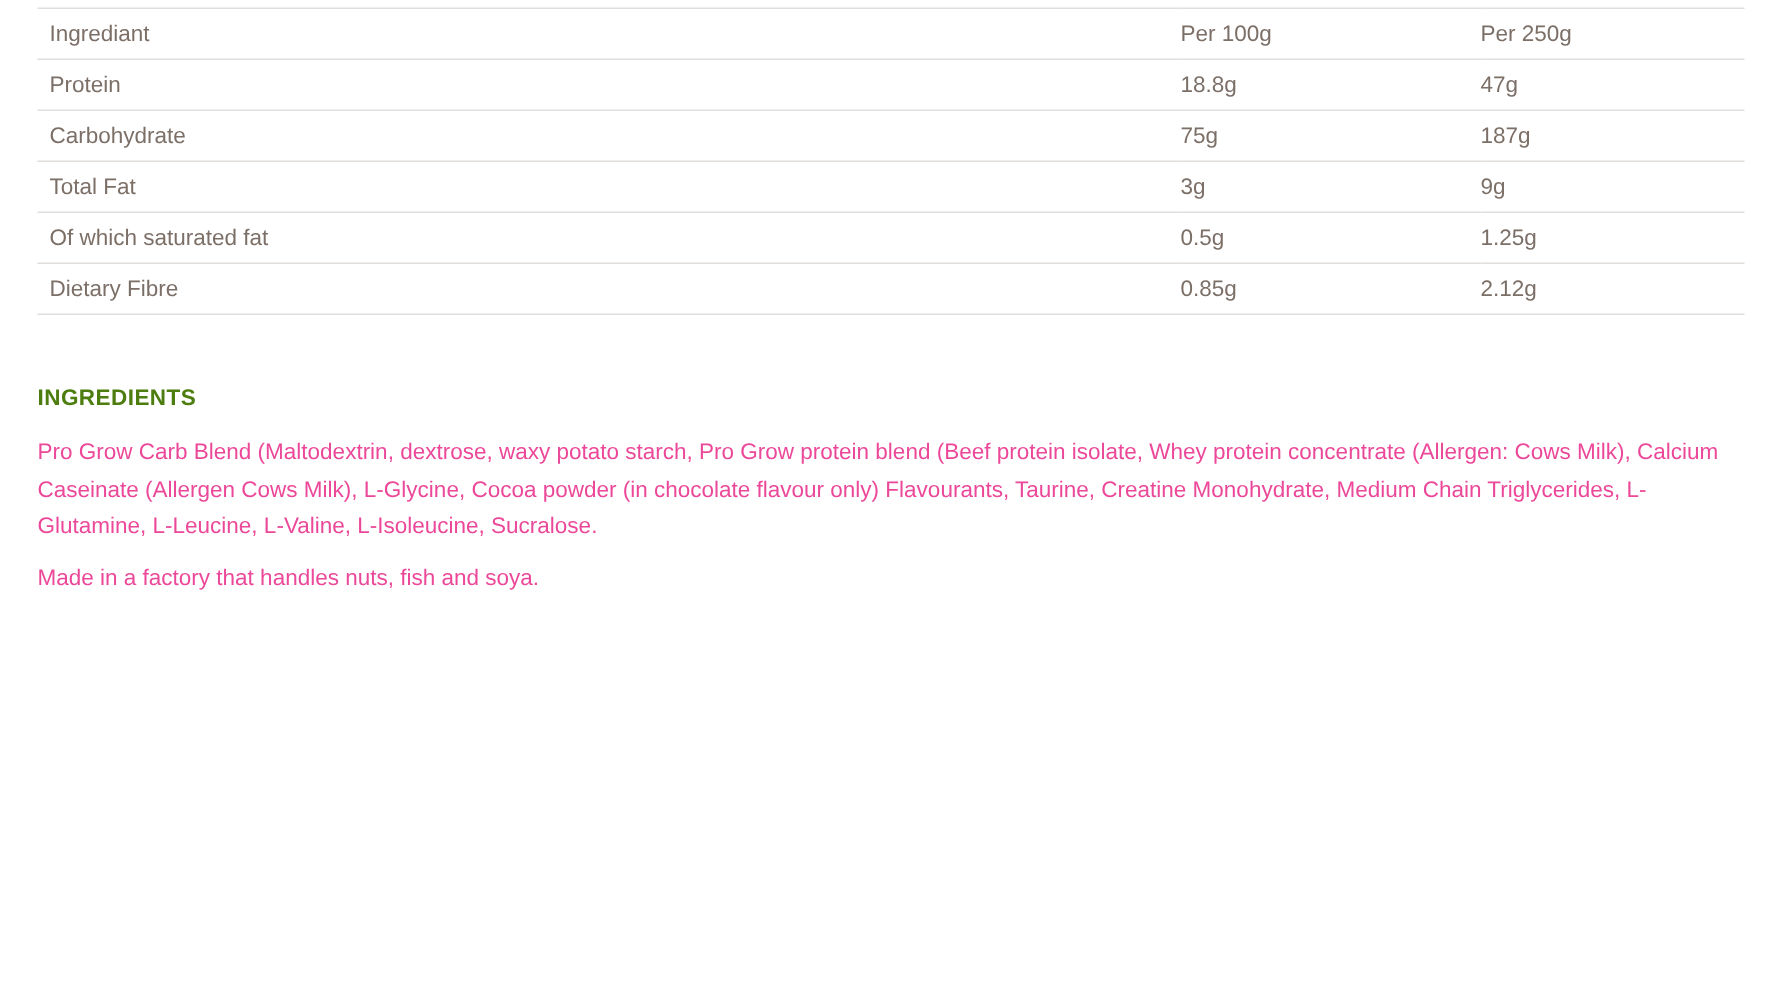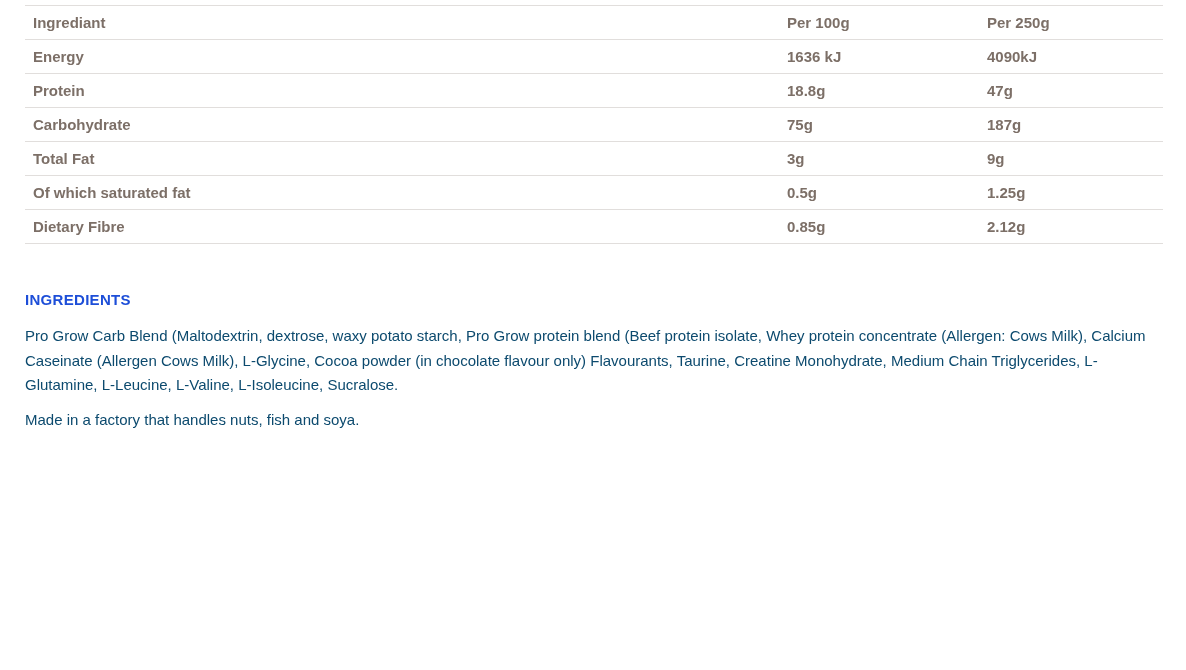--- a/index.html
+++ b/index.html
@@ -22,45 +22,45 @@
     border-top: 1px solid #e1dedc;
   }
   .col-name { width: 762px; }
   .col-100  { width: 200px; }
   table.nutrition-table th,
   table.nutrition-table td {
     border-bottom: 1px solid #e1dedc;
     height: 34px;
     vertical-align: middle;
     text-align: left;
-    font-weight: bold;
+    font-weight: normal;
     padding: 0;
     white-space: nowrap;
     overflow: hidden;
   }
   .name-cell { padding-left: 8px !important; }
   tr.last-row th, tr.last-row td {
     border-bottom: none;
     height: 96px;
     white-space: normal;
   }
   .stack-name, .stack-desc { line-height: 31px; }
   .stack-desc { max-width: 312px; }
   .text-sections { margin-top: 47px; }
   .section-heading {
     font-size: 15px;
     font-weight: bold;
-    color: #1d4ed8;
+    color: #4d7c0f;
     letter-spacing: 0.3px;
     margin: 0 0 16px 0;
   }
   .body-text {
     margin: 0 0 10px 0;
     line-height: 24.5px;
-    color: #0c4a6e;
+    color: #ec4899;
   }
   .allergens-heading { margin-top: 0; }
 </style>
 </head>
 <body>
 
 <div class="page">
 
   <table class="nutrition-table">
     <colgroup>
@@ -69,25 +69,20 @@
         <col class="col-250">
     </colgroup>
     <thead>
       <tr>
         <th class="name-cell">Ingrediant</th>
         <th>Per 100g</th>
         <th>Per 250g</th>
       </tr>
     </thead>
     <tbody>
-      <tr>
-        <td class="name-cell">Energy</td>
-        <td>1636 kJ</td>
-        <td>4090kJ</td>
-      </tr>
       <tr>
         <td class="name-cell">Protein</td>
         <td>18.8g</td>
         <td>47g</td>
       </tr>
       <tr>
         <td class="name-cell">Carbohydrate</td>
         <td>75g</td>
         <td>187g</td>
       </tr>

